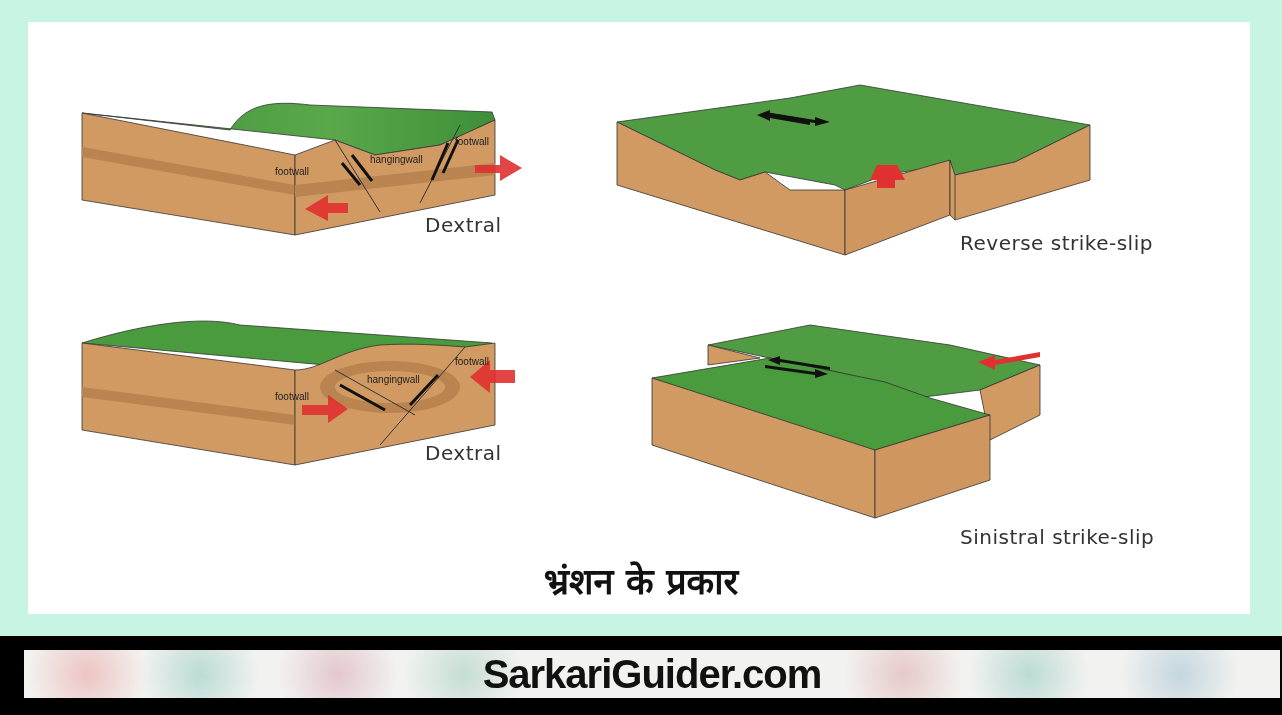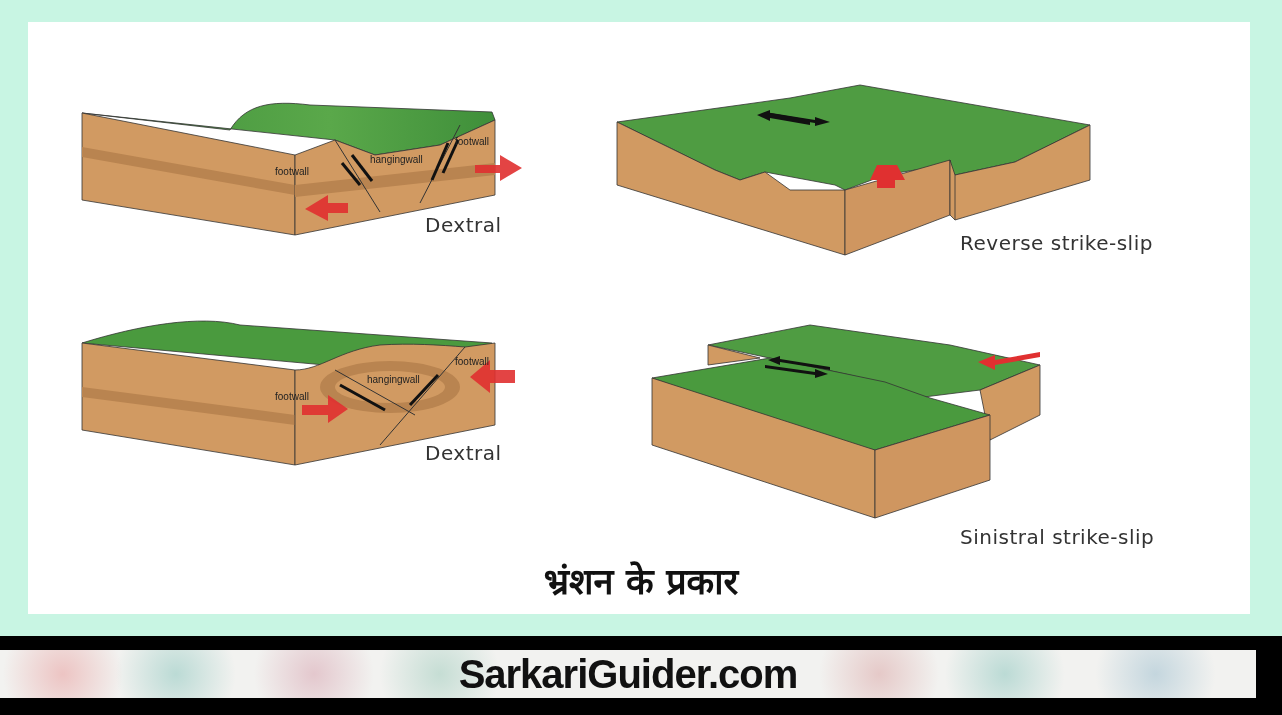--- a/index.html
+++ b/index.html
@@ -21,21 +21,21 @@
     .title {
       position: absolute; left: 0; width: 1282px; top: 556px;
       text-align: center; font-size: 36px; font-weight: bold; color: #111;
       font-family: "DejaVu Sans", sans-serif;
     }
     .footer {
       position: absolute; left: 0; top: 636px; width: 1282px; height: 79px;
       background: #000000;
     }
     .footer-band {
-      position: absolute; left: 0; top: 14px; width: 1256px; height: 48px;
+      position: absolute; left: 24px; top: 14px; width: 1256px; height: 48px;
       background:
         radial-gradient(circle at 5% 50%, rgba(230,140,140,0.45) 0, rgba(255,255,255,0) 60px),
         radial-gradient(circle at 14% 50%, rgba(120,190,180,0.45) 0, rgba(255,255,255,0) 60px),
         radial-gradient(circle at 25% 50%, rgba(200,120,140,0.35) 0, rgba(255,255,255,0) 60px),
         radial-gradient(circle at 35% 50%, rgba(130,190,170,0.4) 0, rgba(255,255,255,0) 60px),
         radial-gradient(circle at 70% 50%, rgba(210,140,140,0.4) 0, rgba(255,255,255,0) 60px),
         radial-gradient(circle at 80% 50%, rgba(120,190,180,0.45) 0, rgba(255,255,255,0) 60px),
         radial-gradient(circle at 92% 50%, rgba(140,180,200,0.45) 0, rgba(255,255,255,0) 60px),
         #f2f2f0;
     }

